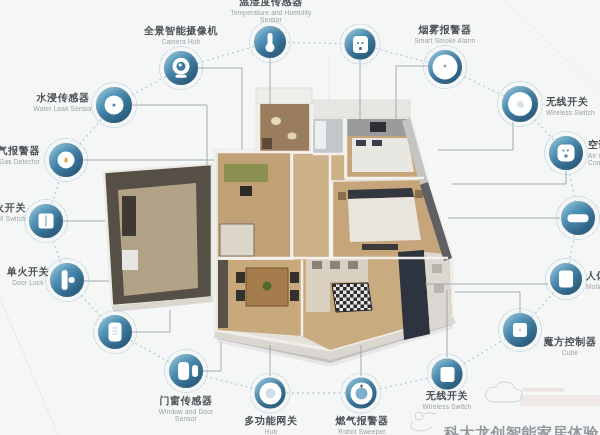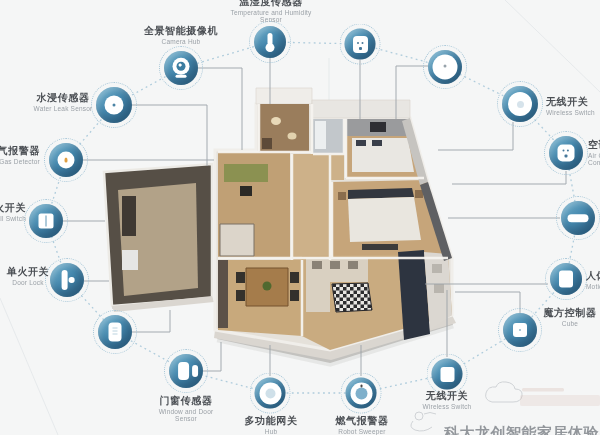--- a/index.html
+++ b/index.html
@@ -275,33 +275,37 @@
       <div class="en">Water Leak Sensor</div>
     </div>
   <div class="label" style="left:131px;top:25px;width:100px">
     <div class="zh">全景智能摄像机</div>
       <div class="en">Camera Hub</div>
     </div>
   <div class="label" style="left:221px;top:-4px;width:100px">
     <div class="zh">温湿度传感器</div>
       <div class="en">Temperature and Humidity Sensor</div>
     </div>
+  <div class="label" style="left:390px;top:24px;width:110px">
+    <div class="zh">烟雾报警器</div>
+      <div class="en">Smart Smoke Alarm</div>
+    </div>
   <div class="label al nw" style="left:546px;top:96px;width:64px">
     <div class="zh">无线开关</div>
       <div class="en">Wireless Switch</div>
     </div>
   <div class="label al" style="left:588px;top:139px;width:80px">
     <div class="zh">空调伴侣</div>
       <div class="en">Air Conditioning Companion</div>
     </div>
   <div class="label al" style="left:586px;top:270px;width:80px">
     <div class="zh">人体传感器</div>
       <div class="en">Motion Sensor</div>
     </div>
-  <div class="label" style="left:543px;top:307px;width:54px">
+  <div class="label" style="left:543px;top:336px;width:54px">
     <div class="zh">魔方控制器</div>
       <div class="en">Cube</div>
     </div>
   <div class="label" style="left:417px;top:390px;width:60px">
     <div class="zh">无线开关</div>
       <div class="en">Wireless Switch</div>
     </div>
   <div class="label" style="left:325px;top:415px;width:74px">
     <div class="zh">燃气报警器</div>
       <div class="en">Robot Sweeper</div>

